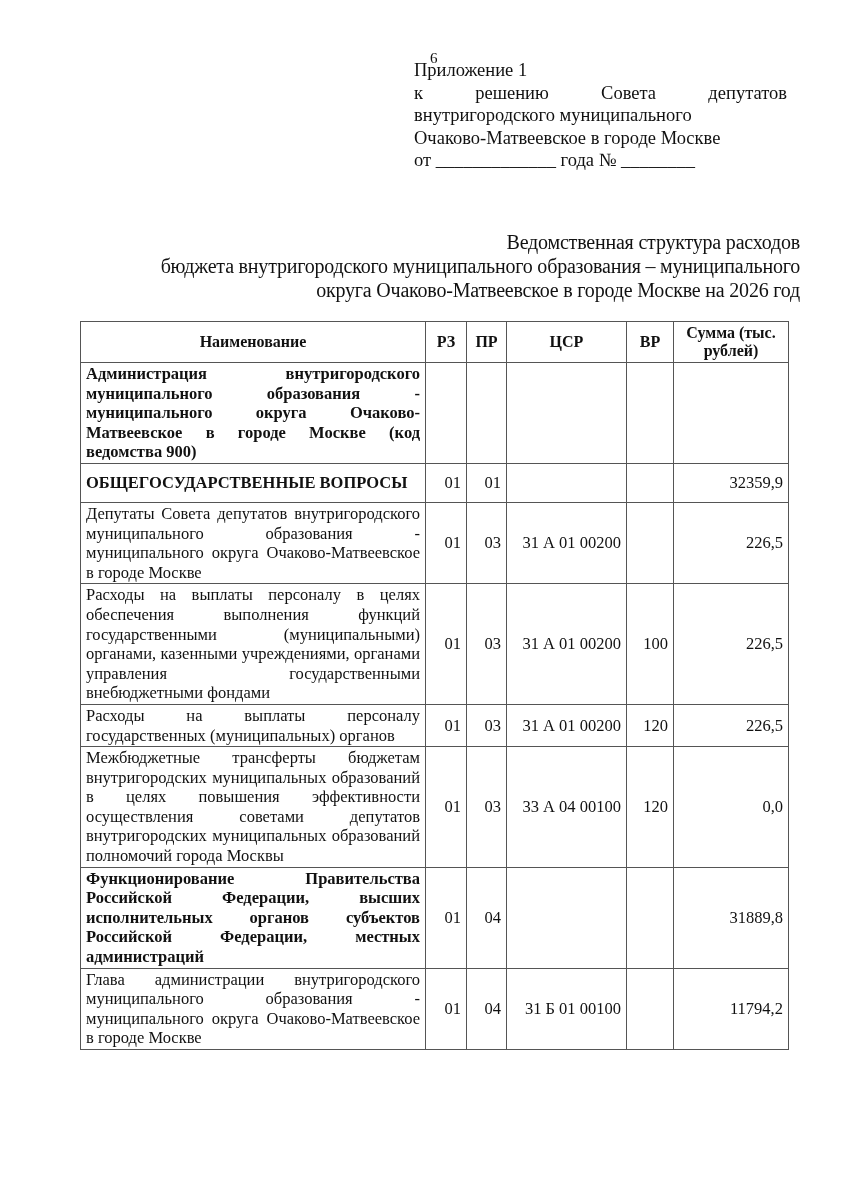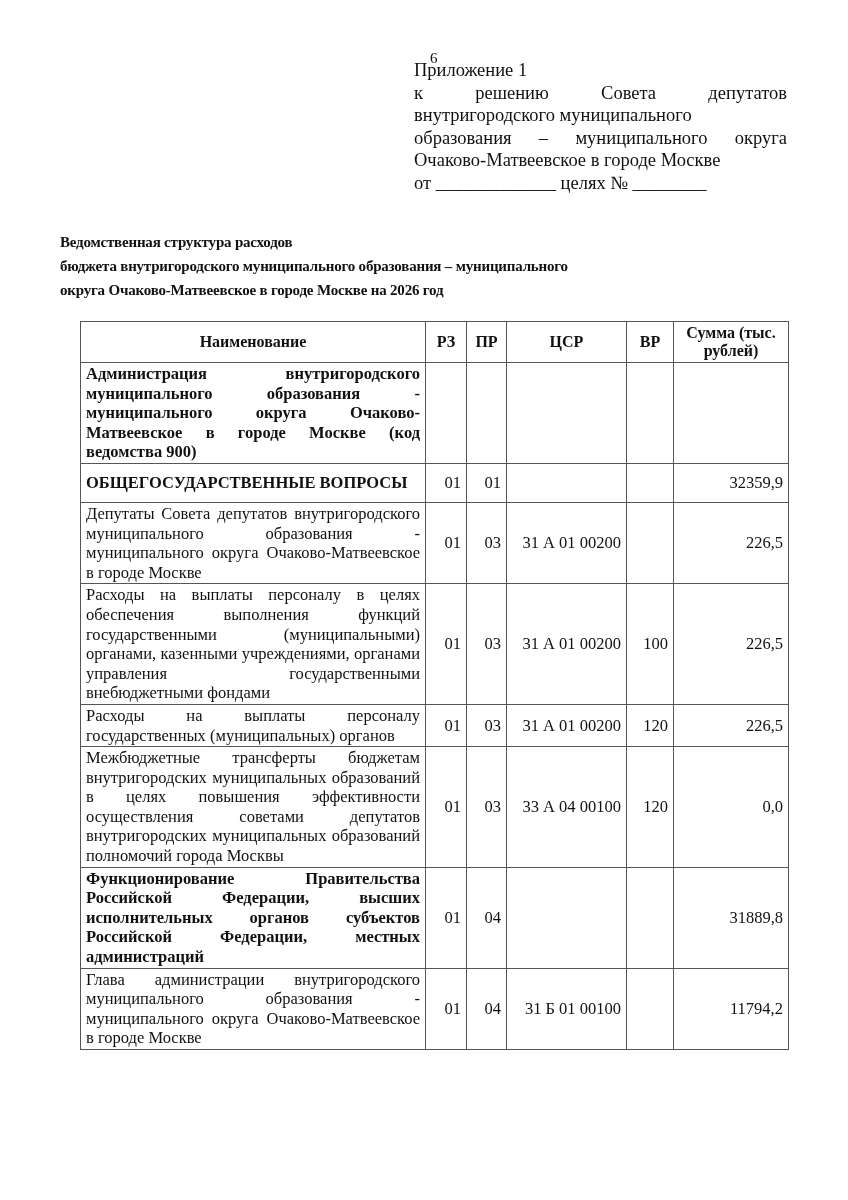--- a/index.html
+++ b/index.html
@@ -5,22 +5,22 @@
   html, body { margin: 0; padding: 0; background: #ffffff; }
   body {
     width: 848px; height: 1200px; position: relative; overflow: hidden;
     font-family: "Liberation Serif", "DejaVu Serif", serif; color: #111;
   }
   .page-num { position: absolute; left: 430px; top: 50px; font-size: 15px; }
   .appendix { position: absolute; left: 414px; top: 59px; width: 373px; font-size: 18.5px; line-height: 22.5px; }
   .appendix .line { display: block; text-align: justify; text-align-last: justify; }
   .appendix .line.left { text-align-last: left; }
   .title {
-    position: absolute; left: 60px; top: 230px; width: 740px; text-align: left;
-    font-weight: bold; font-size: 15px; line-height: 24px; letter-spacing: -0.2px;
+    position: absolute; left: 60px; top: 230px; width: 740px; text-align: right;
+    font-weight: normal; font-size: 20px; line-height: 24px; letter-spacing: -0.2px;
   }
   .title span { display: block; }
   table.budget {
     position: absolute; left: 80px; top: 321px; width: 708px;
     border-collapse: collapse; table-layout: fixed; font-size: 16.5px; line-height: 19.6px;
   }
   table.budget th, table.budget td {
     border: 1.3px solid #555; padding: 1px 5px; vertical-align: middle;
   }
   table.budget tr { border-top: 1.5px solid #222; }
@@ -38,23 +38,22 @@
 </style>
 </head>
 <body>
 
 <div class="page-num">6</div>
 
 <div class="appendix">
   <span class="line left">Приложение 1</span>
   <span class="line">к решению Совета депутатов</span>
   <span class="line left">внутригородского муниципального</span>
-  <span class="line">образования – муниципального округа</span>
   <span class="line left">Очаково-Матвеевское в городе Москве</span>
-  <span class="line left">от _____________ целях № ________</span>
+  <span class="line left">от _____________ года № ________</span>
 </div>
 
 <div class="title">
   <span>Ведомственная структура расходов</span>
   <span>бюджета внутригородского муниципального образования – муниципального</span>
   <span>округа Очаково-Матвеевское в городе Москве на 2026 год</span>
 </div>
 
 <table class="budget outer">
   <colgroup>

